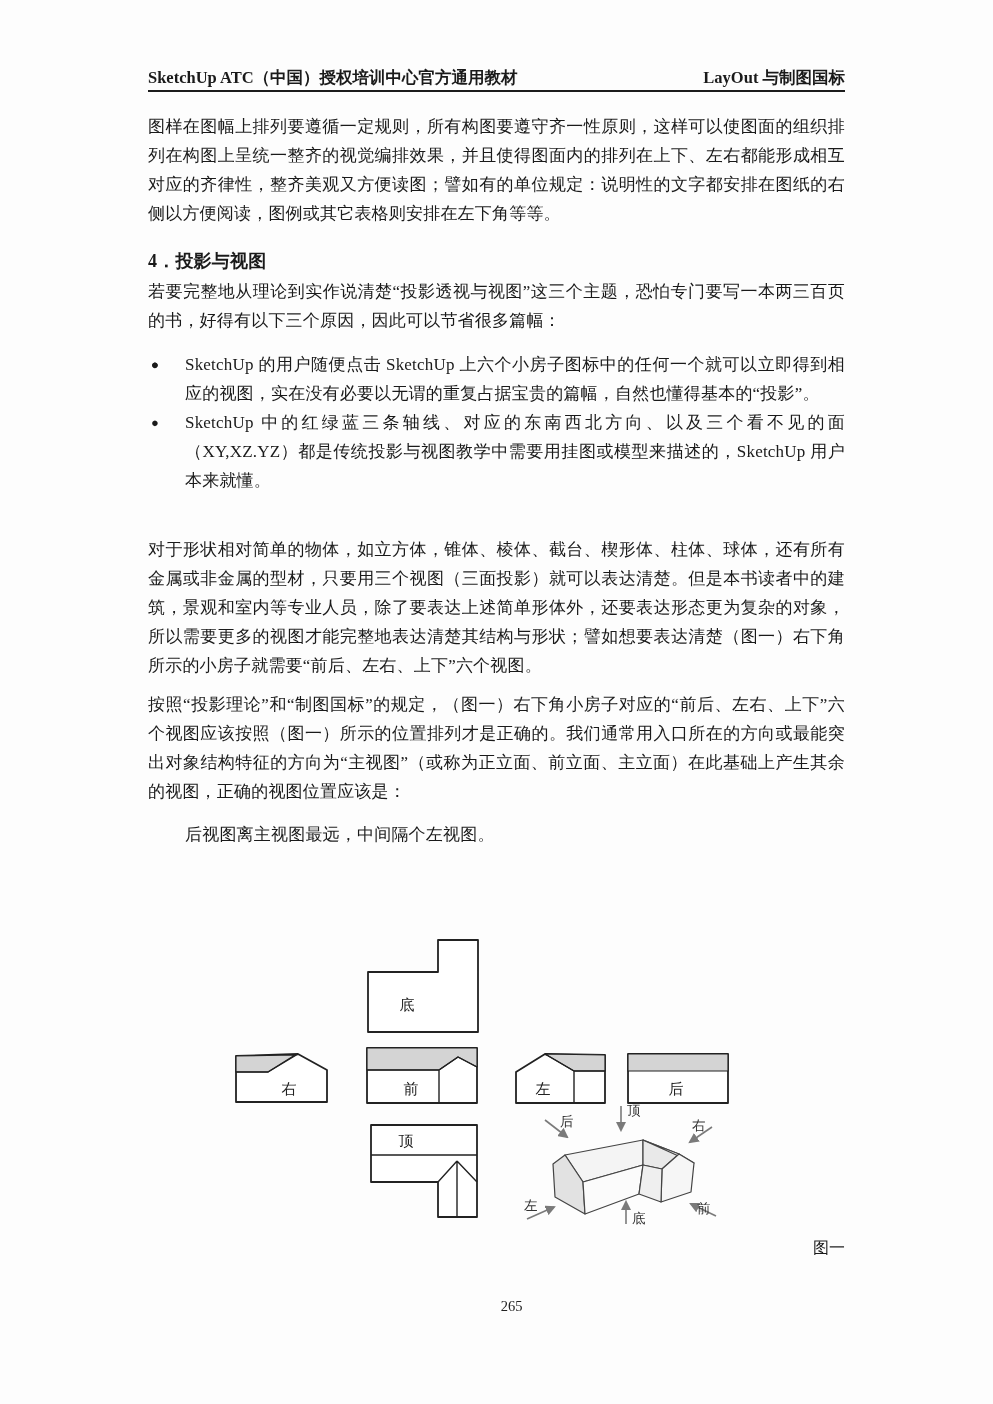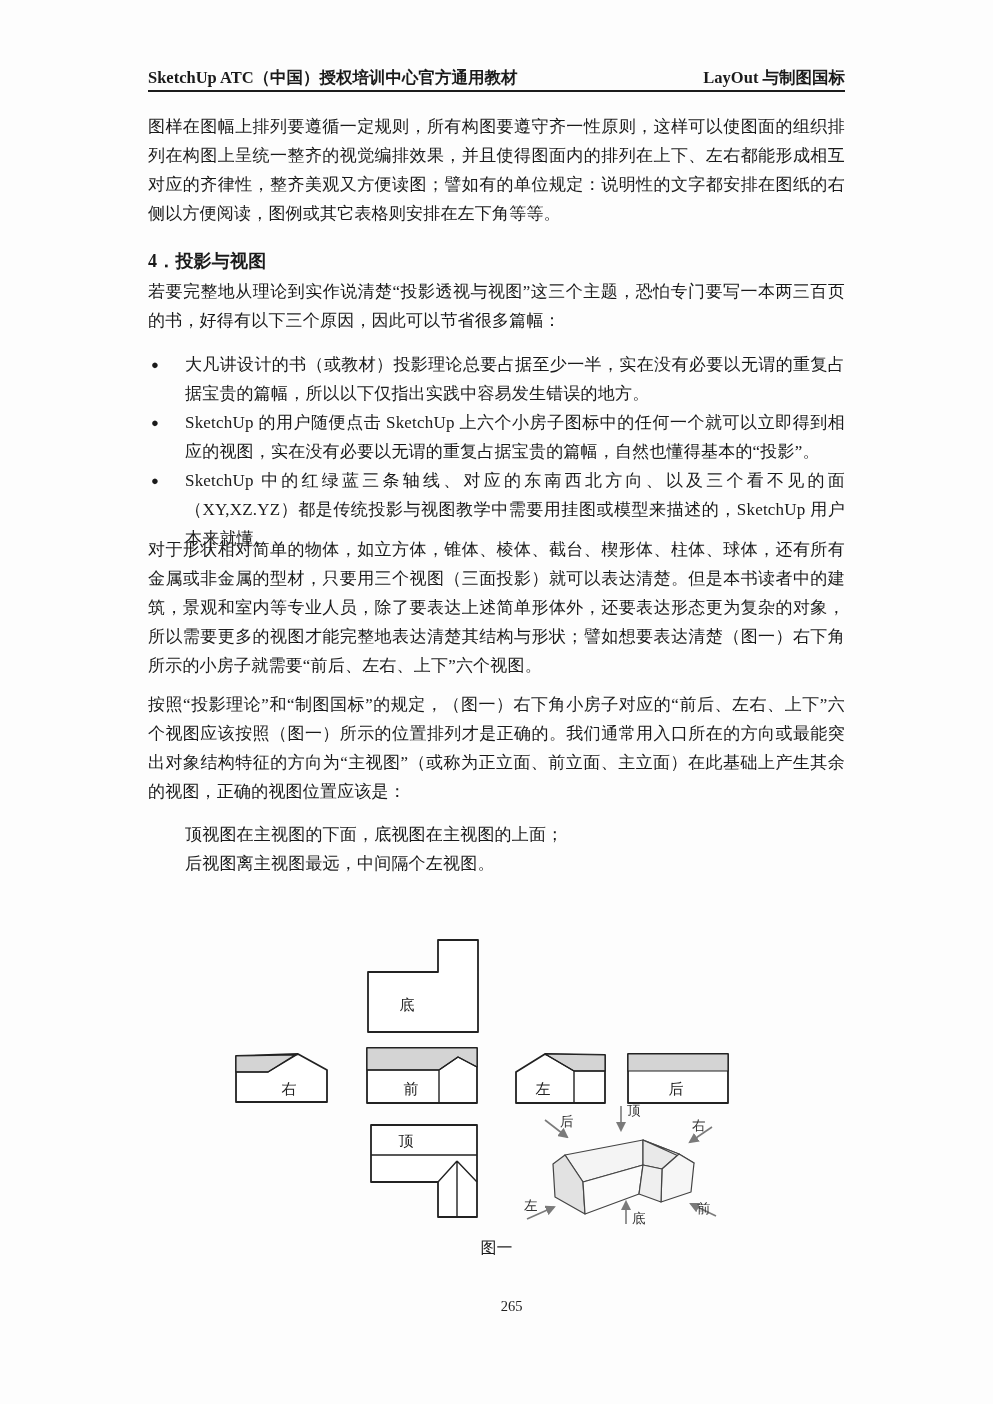--- a/index.html
+++ b/index.html
@@ -27,21 +27,21 @@
     position:absolute; left:148px; top:90px; width:697px; height:2px;
     background:#1c1c1c;
   }
   .section-heading { font-weight:bold; font-size:18px; text-align:left; }
   ul.bullets { list-style:none; }
   ul.bullets li { position:relative; padding-left:37px; }
   ul.bullets li .dot {
     position:absolute; left:3px; top:0; font-size:13px; line-height:29px;
   }
   .rules div { margin-left:37px; text-align:left; }
-  .caption { position:absolute; left:148px; top:1238px; width:697px; text-align:center; font-size:16px; }
+  .caption { position:absolute; left:148px; top:1238px; width:697px; text-align:right; font-size:16px; }
   .pagenum { position:absolute; left:15px; top:1298px; width:993px; text-align:center; font-size:14.5px; color:#222; }
   svg text { font-family:"Liberation Serif","DejaVu Serif",serif; fill:#222; }
   svg .outline { fill:#ffffff; stroke:#222; stroke-width:1.8; stroke-linejoin:round; }
   svg .inner   { fill:none; stroke:#222; stroke-width:1.4; stroke-linejoin:round; }
   svg .shade   { fill:#d4d4d4; stroke:#222; stroke-width:1.2; stroke-linejoin:round; }
   svg .house   { stroke:#444; stroke-width:1.2; stroke-linejoin:round; }
   svg .arrow   { stroke:#7a7a7a; stroke-width:1.6; fill:none; }
   svg .axlabel { font-size:13.5px; fill:#333; }
   svg .viewlabel { font-size:15px; }
 </style>
@@ -58,38 +58,36 @@
 
   <div class="textblock" style="top:112px">图样在图幅上排列要遵循一定规则，所有构图要遵守齐一性原则，这样可以使图面的组织排列在构图上呈统一整齐的视觉编排效果，并且使得图面内的排列在上下、左右都能形成相互对应的齐律性，整齐美观又方便读图；譬如有的单位规定：说明性的文字都安排在图纸的右侧以方便阅读，图例或其它表格则安排在左下角等等。</div>
 
   <div class="textblock section-heading" style="top:247px">4．投影与视图</div>
 
   <div class="textblock" style="top:277px">若要完整地从理论到实作说清楚“投影透视与视图”这三个主题，恐怕专门要写一本两三百页的书，好得有以下三个原因，因此可以节省很多篇幅：</div>
 
   <ul class="bullets textblock" style="top:350px">
     <li>
       <span class="dot">●</span>
-      <span>大凡讲设计的书（或教材）投影理论总要占据至少一半，实在没有必要以无谓的重复占据宝贵的篇幅，所以以下仅指出实践中容易发生错误的地方。</span>
     </li>
     <li>
       <span class="dot">●</span>
       <span>SketchUp 的用户随便点击 SketchUp 上六个小房子图标中的任何一个就可以立即得到相应的视图，实在没有必要以无谓的重复占据宝贵的篇幅，自然也懂得基本的“投影”。</span>
     </li>
     <li>
       <span class="dot">●</span>
       <span>SketchUp 中的红绿蓝三条轴线、对应的东南西北方向、以及三个看不见的面（XY,XZ.YZ）都是传统投影与视图教学中需要用挂图或模型来描述的，SketchUp 用户本来就懂。</span>
     </li>
   </ul>
 
   <div class="textblock" style="top:535px">对于形状相对简单的物体，如立方体，锥体、棱体、截台、楔形体、柱体、球体，还有所有金属或非金属的型材，只要用三个视图（三面投影）就可以表达清楚。但是本书读者中的建筑，景观和室内等专业人员，除了要表达上述简单形体外，还要表达形态更为复杂的对象，所以需要更多的视图才能完整地表达清楚其结构与形状；譬如想要表达清楚（图一）右下角所示的小房子就需要“前后、左右、上下”六个视图。</div>
 
   <div class="textblock" style="top:690px">按照“投影理论”和“制图国标”的规定，（图一）右下角小房子对应的“前后、左右、上下”六个视图应该按照（图一）所示的位置排列才是正确的。我们通常用入口所在的方向或最能突出对象结构特征的方向为“主视图”（或称为正立面、前立面、主立面）在此基础上产生其余的视图，正确的视图位置应该是：</div>
 
   <div class="textblock rules" style="top:820px">
-    <div>顶视图在主视图的下面，底视图在主视图的上面；</div>
     <div>后视图离主视图最远，中间隔个左视图。</div>
   </div>
 
   <svg style="position:absolute; left:230px; top:930px;" width="570" height="310" viewBox="230 930 570 310" xmlns="http://www.w3.org/2000/svg">
     <defs>
       <marker id="arw" viewBox="0 0 10 10" refX="8" refY="5" markerWidth="6.5" markerHeight="6.5" orient="auto-start-reverse">
         <path d="M0,0 L10,5 L0,10 z" fill="#7a7a7a"></path>
       </marker>
     </defs>
 

